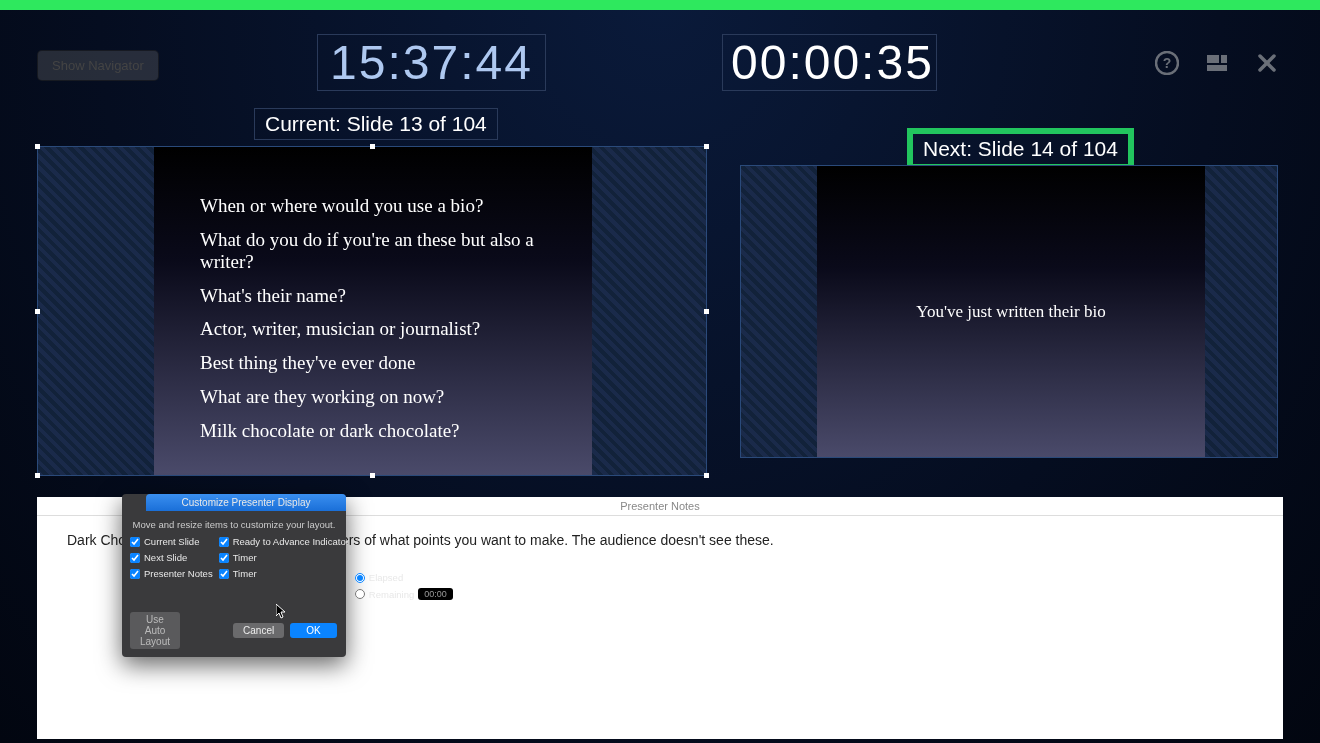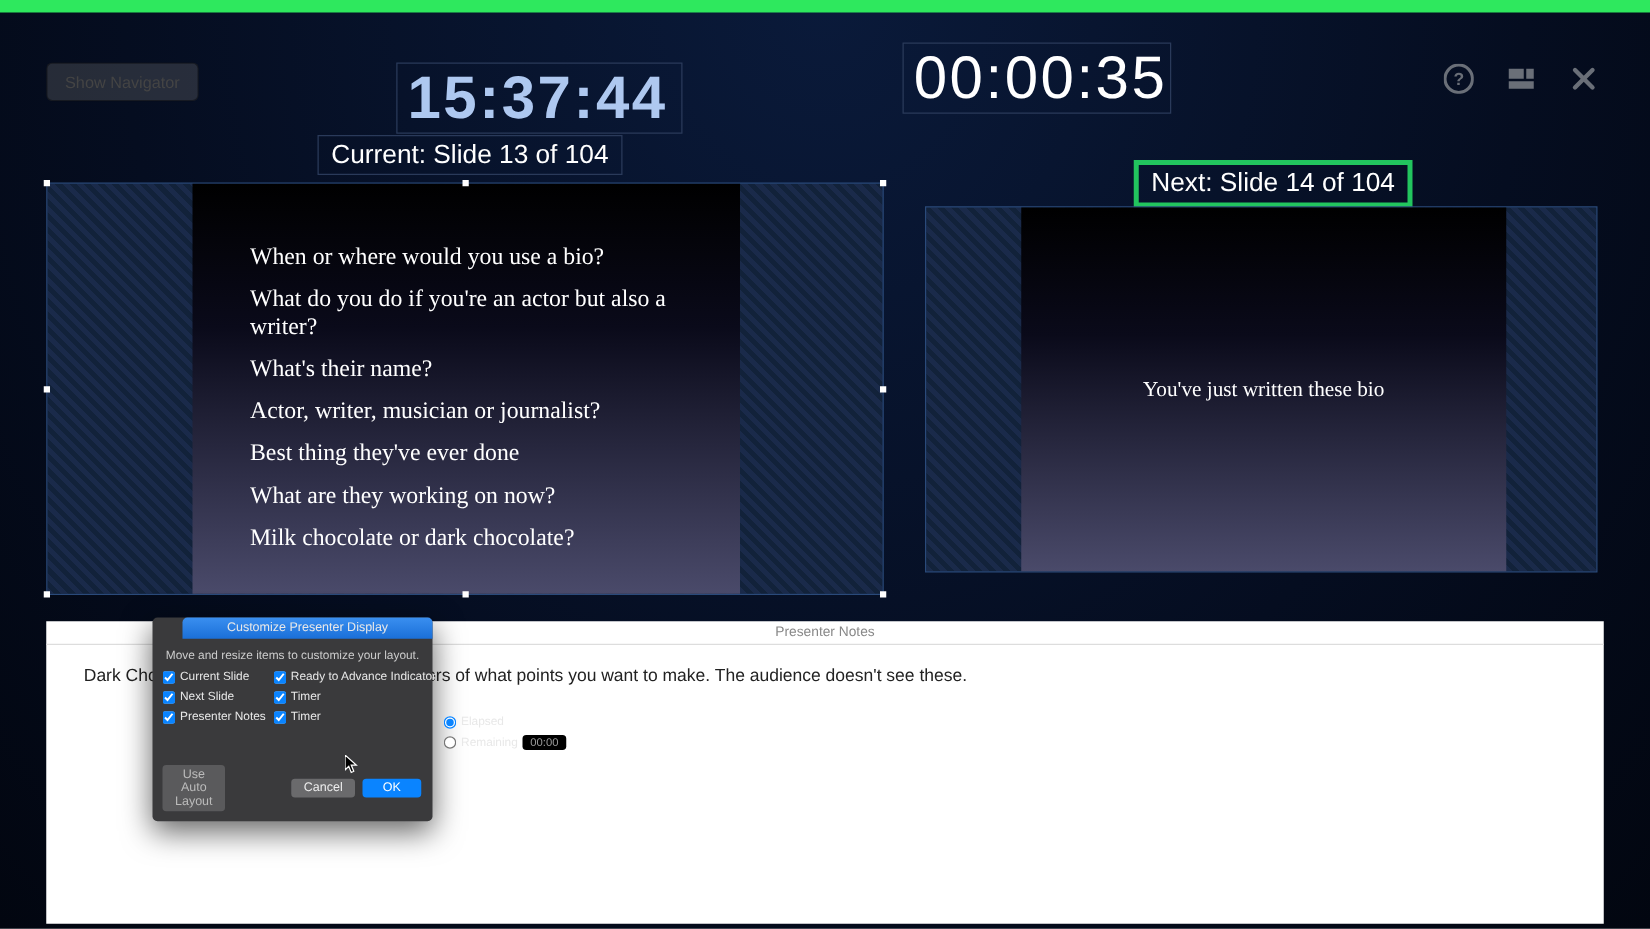--- a/index.html
+++ b/index.html
@@ -38,29 +38,28 @@
   .toolbar-icons .icn {
     width: 26px; height: 26px;
     color: #6a6f78;
     cursor: pointer;
     display: flex; align-items: center; justify-content: center;
   }
   .clock {
     position: absolute;
     top: 34px; left: 317px;
     width: 229px;
-    text-align: left;
+    text-align: center;
     color: #aec8f0;
     font-size: 48px;
-    font-weight: 700;
+    font-weight: 400;
     letter-spacing: 2px;
     border: 1px solid #2a3a5a;
     padding: 0 8px;
     font-variant-numeric: tabular-nums;
-    margin-top: 16px;
   }
   .timer {
     position: absolute;
     top: 34px; left: 722px;
     width: 215px;
     text-align: center;
     color: #fff;
     font-size: 48px;
     font-weight: 300;
     letter-spacing: 2px;
@@ -72,21 +71,21 @@
     position: absolute;
     top: 108px; left: 254px;
     border: 1px solid #2a3a5a;
     color: #fff;
     font-size: 21px;
     padding: 3px 10px;
   }
   .next-label {
     position: absolute;
     top: 128px; left: 907px;
-    border: 4px solid #22c55e;
+    border: 6px solid #22c55e;
     color: #fff;
     font-size: 21px;
     padding: 3px 10px;
   }
   .slide-frame {
     position: absolute;
     border: 1px solid #2a4a7a;
     background-image: repeating-linear-gradient(45deg, #1a2a4a 0 4px, #12223a 4px 8px);
   }
   .current-frame {
@@ -237,40 +236,40 @@
 
 <div class="clock">15:37:44</div>
 <div class="timer">00:00:35</div>
 
 <div class="current-label">Current: Slide 13 of 104</div>
 <div class="next-label">Next: Slide 14 of 104</div>
 
 <div class="slide-frame current-frame">
   <div class="slide-canvas current-canvas">
     <p>When or where would you use a bio?</p>
-    <p>What do you do if you're an actor but also a writer?</p>
+    <p>What do you do if you're an these but also a writer?</p>
     <p>What's their name?</p>
     <p>Actor, writer, musician or journalist?</p>
     <p>Best thing they've ever done</p>
     <p>What are they working on now?</p>
     <p>Milk chocolate or dark chocolate?</p>
   </div>
   <div class="sel-handle" style="top:-3px;left:-3px"></div>
   <div class="sel-handle" style="top:-3px;left:50%;margin-left:-2px"></div>
   <div class="sel-handle" style="top:-3px;right:-3px"></div>
   <div class="sel-handle" style="top:50%;left:-3px;margin-top:-2px"></div>
   <div class="sel-handle" style="top:50%;right:-3px;margin-top:-2px"></div>
   <div class="sel-handle" style="bottom:-3px;left:-3px"></div>
   <div class="sel-handle" style="bottom:-3px;left:50%;margin-left:-2px"></div>
   <div class="sel-handle" style="bottom:-3px;right:-3px"></div>
 </div>
 
 <div class="slide-frame next-frame">
   <div class="slide-canvas next-canvas">
-    <p>You've just written these bio</p>
+    <p>You've just written their bio</p>
   </div>
 </div>
 
 <div class="presenter-notes">
   <div class="pn-header">Presenter Notes</div>
   <div class="pn-body">Dark Chocolate.                                                    e notes for yourself: reminders of what points you want to make. The audience doesn't see these.</div>
 </div>
 
 <div class="dialog">
   <div class="dlg-title">Customize Presenter Display</div>

